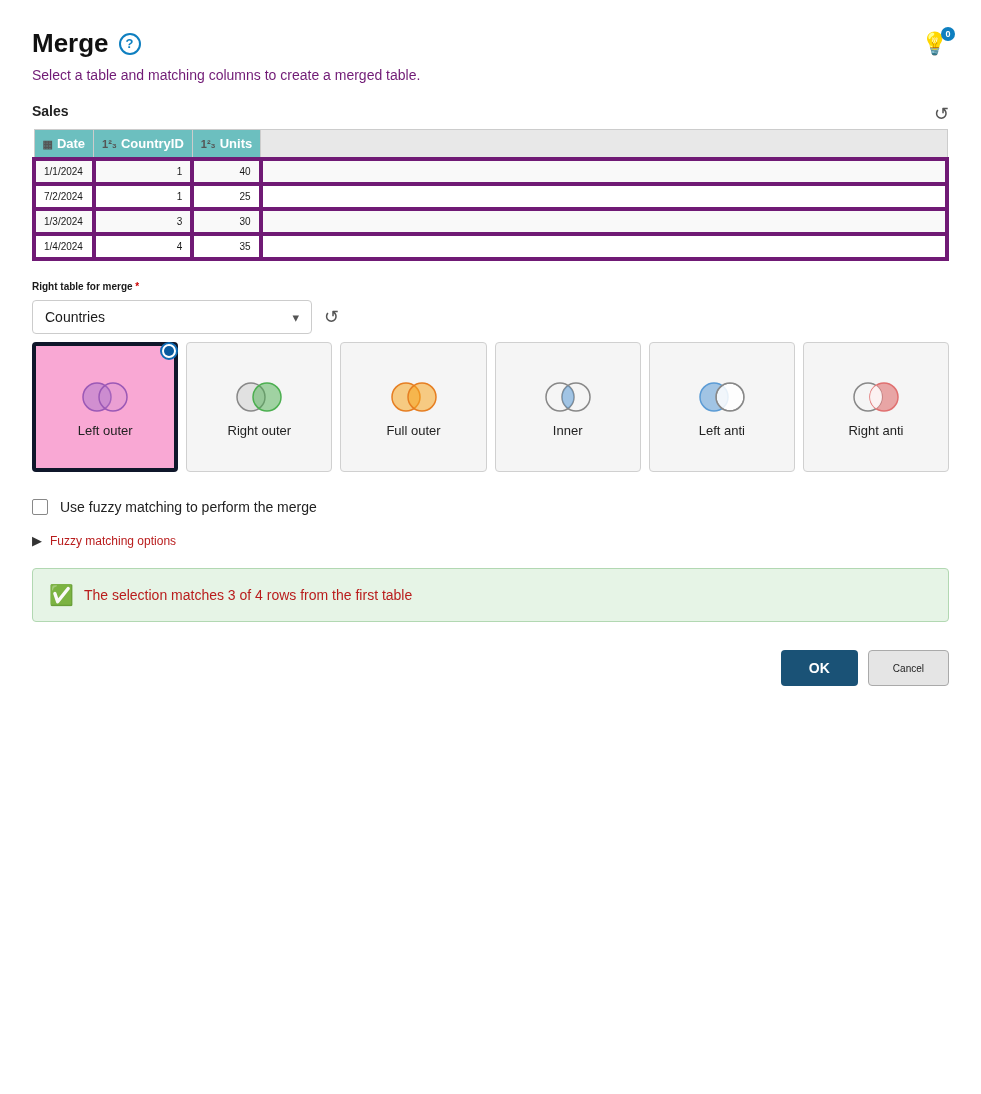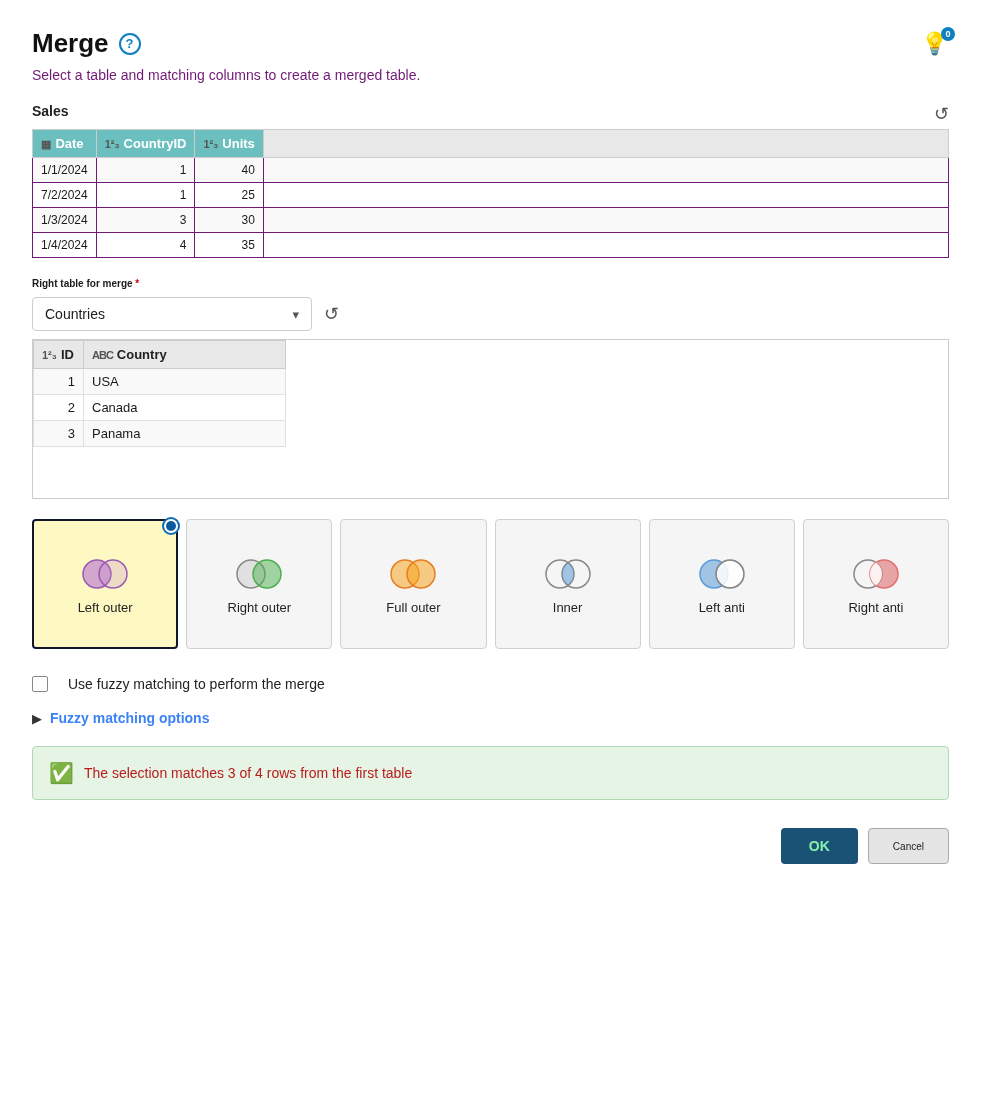--- a/index.html
+++ b/index.html
@@ -97,22 +97,22 @@
       padding: 6px 8px;
       text-align: left;
       border: 1px solid #ccc;
     }
     .data-table th.teal {
       background: #6cbfbf;
       color: #fff;
     }
     .data-table td {
       padding: 5px 8px;
-      border: 1px solid #701a75;
-      font-size: 12px;
+      border: 4px solid #701a75;
+      font-size: 10px;
       text-align: right;
     }
     .data-table td.left {
       text-align: left;
     }
     .data-table tr:nth-child(odd) {
       background: #f9f9f9;
     }
     .data-table tr:nth-child(even) {
       background: #fff;
@@ -207,22 +207,22 @@
       display: flex;
       flex-direction: column;
       align-items: center;
       justify-content: center;
       padding: 14px 8px 12px 8px;
       cursor: pointer;
       background: #f5f5f5;
       gap: 8px;
     }
     .join-card.selected {
-      border: 2px solid #0f172a;
-      background: #fef9c3;
+      border: 4px solid #0f172a;
+      background: #f9a8d4;
     }
     .join-card-label {
       font-size: 13px;
       text-align: center;
       color: #222;
     }
 
     
     .venn {
       width: 56px;
@@ -250,21 +250,21 @@
     .radio-dot-inner {
       width: 10px;
       height: 10px;
       border-radius: 50%;
       background: #0a5a9e;
     }
 
     .fuzzy-row {
       display: flex;
       align-items: center;
-      gap: 20px;
+      gap: 12px;
       margin-bottom: 18px;
       margin-top: 27px;
     }
     .fuzzy-checkbox {
       width: 16px; height: 16px;
       border: 1.5px solid #888;
       border-radius: 2px;
       background: #fff;
       cursor: pointer;
     }
@@ -278,23 +278,23 @@
       align-items: center;
       gap: 8px;
       margin-bottom: 20px;
       cursor: pointer;
     }
     .chevron-right {
       font-size: 13px;
       color: #333;
     }
     .fuzzy-options-label {
-      font-size: 14px;
-      font-weight: 700;
-      color: #3b82f6;
+      font-size: 12px;
+      font-weight: 400;
+      color: #b91c1c;
     }
 
     .success-banner {
       background: #e6f4e6;
       border: 1px solid #b2d8b2;
       border-radius: 4px;
       padding: 14px 16px;
       display: flex;
       align-items: center;
       gap: 10px;
@@ -309,21 +309,21 @@
       color: #b91c1c;
     }
 
     .footer-buttons {
       display: flex;
       justify-content: flex-end;
       gap: 10px;
     }
     .btn-ok {
       background: #1a5276;
-      color: #86efac;
+      color: #ffffff;
       border: none;
       border-radius: 4px;
       padding: 10px 28px;
       font-size: 14px;
       font-weight: 600;
       cursor: pointer;
     }
     .btn-cancel {
       background: #e5e5e5;
       color: #222;
@@ -407,48 +407,20 @@
     <span>Right table for merge</span> <span class="required-star">*</span>
   </div>
   <div class="dropdown-row">
     <div class="dropdown">
       <span>Countries</span>
       <span class="chevron">▾</span>
     </div>
     <div class="refresh-icon">↺</div>
   </div>
 
-  <div class="countries-container">
-    <table class="countries-table">
-      <thead>
-        <tr>
-          <th class="num" style="background:#e8e8e8; color:#222;">
-            <span class="col-icon">1²₃</span>ID
-          </th>
-          <th style="background:#e8e8e8; color:#222;">
-            <span class="col-icon" style="font-size:11px;letter-spacing:-1px;">ABC</span>Country
-          </th>
-        </tr>
-      </thead>
-      <tbody>
-        <tr>
-          <td class="num">1</td>
-          <td>USA</td>
-        </tr>
-        <tr>
-          <td class="num">2</td>
-          <td>Canada</td>
-        </tr>
-        <tr>
-          <td class="num">3</td>
-          <td>Panama</td>
-        </tr>
-      </tbody>
-    </table>
-  </div>
 </div>
 
 <div>
   <div class="join-cards">
 
     <div class="join-card selected selected-card-wrapper">
       <div class="radio-dot">
         <div class="radio-dot-inner"></div>
       </div>
       <div class="venn">

